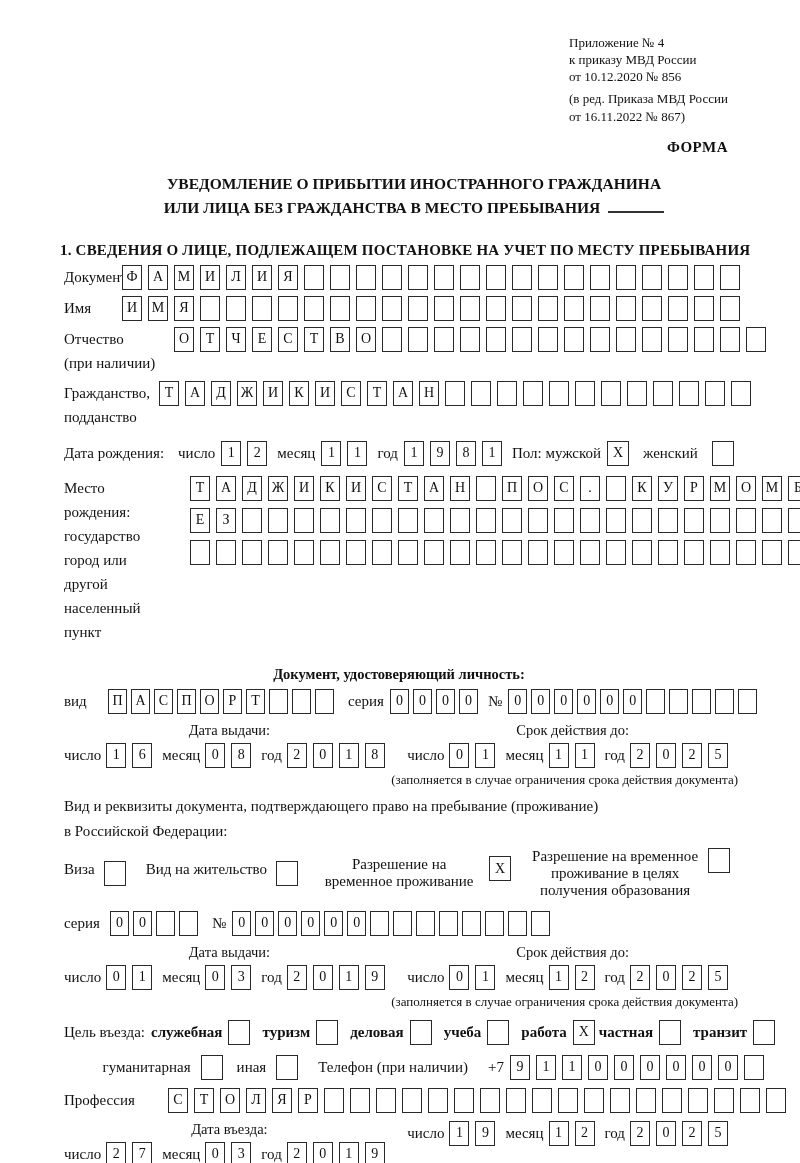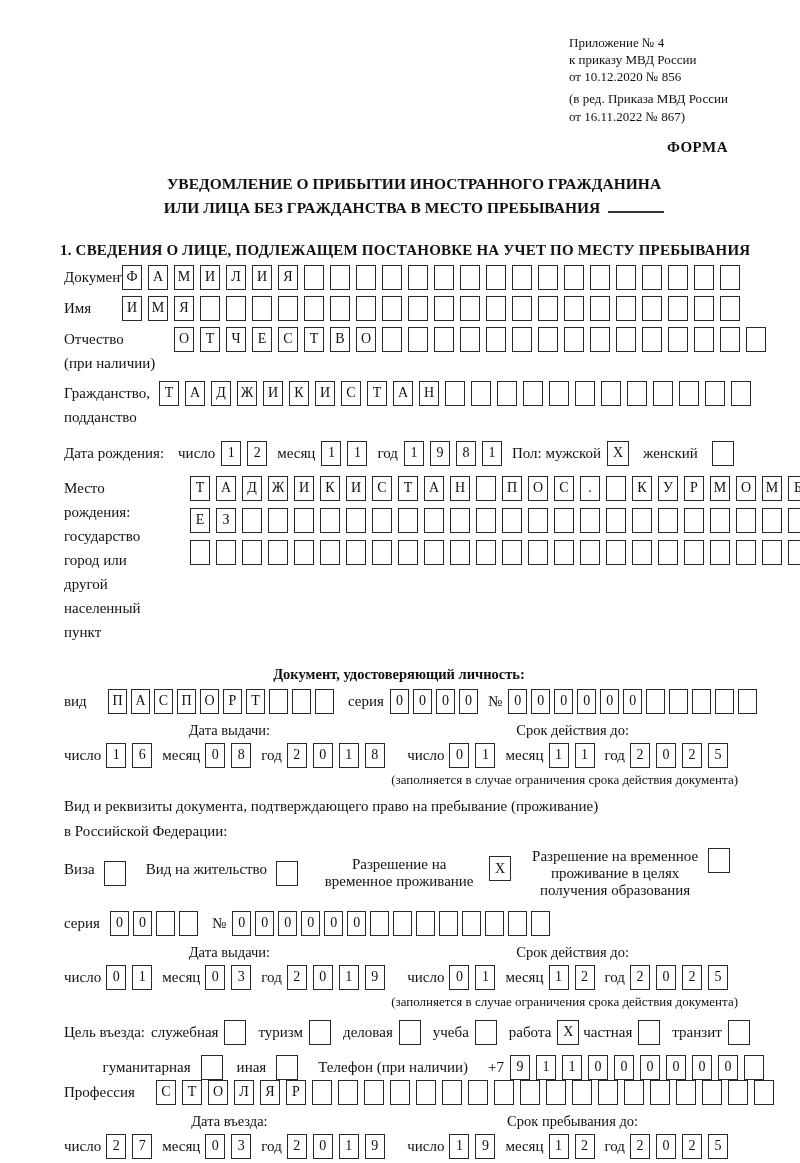--- a/index.html
+++ b/index.html
@@ -49,21 +49,21 @@
   .date-line .dl { margin-right:5px; }
   .date-line .cells { margin-right:10px; }
   .push-right { margin-left:auto; margin-right:26px; }
   .note-right { text-align:right; font-size:13px; margin:4px 26px 0 0; }
 
   .res-options { display:flex; align-items:center; margin-top:8px; }
   .res-opt { display:flex; align-items:flex-start; }
   .res-opt .txt { margin-right:9px; }
   .res-opt .txt.c { text-align:center; }
   .purpose-row { display:flex; align-items:center; margin-top:10px; }
-  .purpose-row .opt-lbl { margin:0 6px 0 12px; }
+  .purpose-row .opt-lbl { margin:0 6px 0 12px;font-weight:bold; }
   .purpose-row .opt-lbl.first { margin-left:6px; }
 
   .sp6 { width:6px; flex:none; } .sp10 { width:10px; flex:none; }
   .sp14 { width:14px; flex:none; } .sp20 { width:20px; flex:none; }
 </style>
 </head>
 <body>
 
 <div class="page">
 
@@ -563,21 +563,21 @@
         <span class="cell">0</span>
         <span class="cell">0</span>
         <span class="cell">0</span>
         <span class="cell">0</span>
         <span class="cell">0</span>
         <span class="cell">0</span>
         <span class="cell"></span>
       </span>
   </div>
 
-  <div class="frow" style="margin-top:0;">
+  <div class="frow" style="margin-top:8px;gap:12px;">
     <span class="lbl" style="width:92px;">Профессия</span>
     <span class="cells">
         <span class="cell">С</span>
         <span class="cell">Т</span>
         <span class="cell">О</span>
         <span class="cell">Л</span>
         <span class="cell">Я</span>
         <span class="cell">Р</span>
         <span class="cell"></span>
         <span class="cell"></span>
@@ -617,21 +617,20 @@
         <span class="dl">год</span>
         <span class="cells">
             <span class="cell">2</span>
             <span class="cell">0</span>
             <span class="cell">1</span>
             <span class="cell">9</span>
           </span>
       </div>
     </div>
     <div class="date-group push-right">
-      <div class="date-hdr">Срок пребывания до:</div>
       <div class="date-line">
         <span class="dl">число</span>
         <span class="cells">
             <span class="cell">1</span>
             <span class="cell">9</span>
           </span>
         <span class="dl">месяц</span>
         <span class="cells">
             <span class="cell">1</span>
             <span class="cell">2</span>

